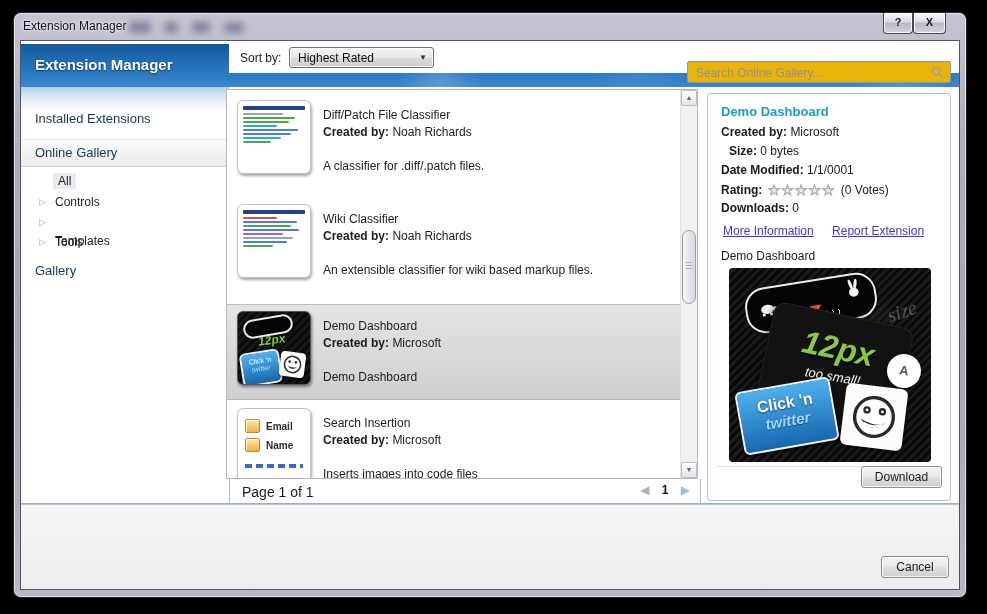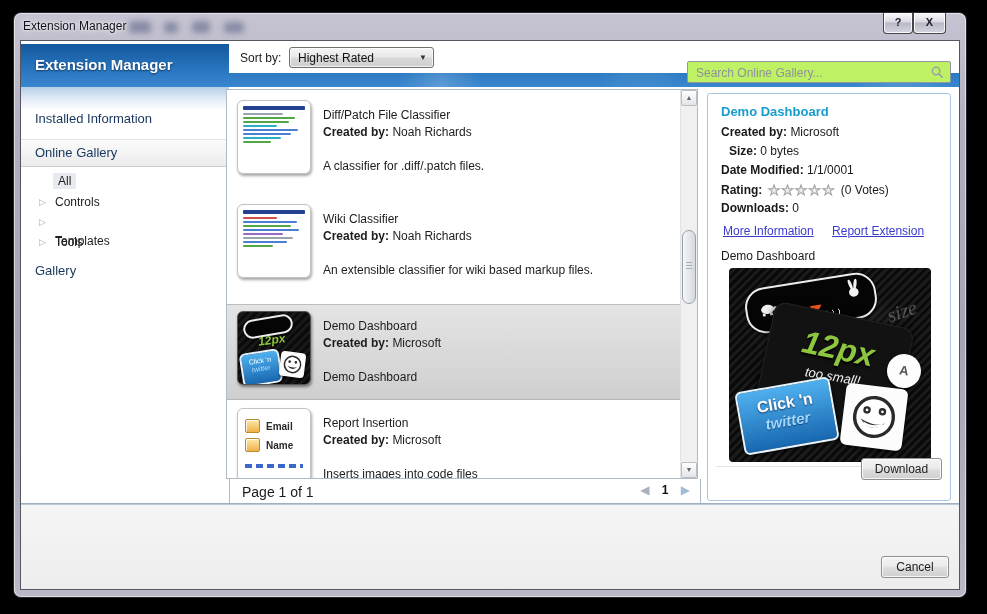--- a/index.html
+++ b/index.html
@@ -43,21 +43,21 @@
   .tree-lbl{position:absolute;left:34px;}
   
   .toolbar{position:absolute;left:208px;right:0;top:1px;height:31px;background:#fff;}
   .sort-label{position:absolute;left:11px;top:9px;font-size:12px;color:#1b1b1b;}
   .combo{position:absolute;left:60px;top:5px;width:145px;height:21px;border:1px solid #707070;border-radius:3px;
          background:linear-gradient(180deg,#f5f5f5,#e9e9e9 45%,#d8d8d8 55%,#cfcfcf);box-sizing:border-box;cursor:pointer;
          box-shadow:inset 0 0 0 1px rgba(255,255,255,.7);}
   .combo .val{position:absolute;left:8px;top:3px;font-size:12px;color:#111;}
   .combo .arr{position:absolute;right:6px;top:5px;font-size:8px;color:#333;}
   .search{position:absolute;left:666px;top:20px;width:264px;height:22px;border:1px solid #8e98a0;border-radius:2px;
-          background:#bef264;box-sizing:border-box;}
+          background:#eab308;box-sizing:border-box;}
   .search input{position:absolute;left:6px;top:2px;width:228px;height:16px;border:none;outline:none;
                 font-family:inherit;font-size:12px;color:#333;background:transparent;}
   .search input::placeholder{color:#8d9299;}
   .mag{position:absolute;right:5px;top:3px;width:15px;height:15px;cursor:pointer;}
   
   .listpane{position:absolute;left:205px;top:48px;width:472px;height:390px;border:1px solid #aebac4;
             box-sizing:border-box;background:#fff;overflow:hidden;}
   .items{position:absolute;left:0;top:0;right:16px;bottom:0;overflow:hidden;}
   .item{position:relative;cursor:pointer;}
   .it1{height:104px;margin-top:4px;}
@@ -147,21 +147,21 @@
             transform:rotate(8deg);box-shadow:0 2px 4px rgba(0,0,0,.6);text-align:center;line-height:34px;
             font-size:13px;font-weight:bold;color:#555;}
   .pv-blue{left:10px;top:116px;width:96px;height:64px;transform:rotate(-10deg);padding-top:8px;box-sizing:border-box;}
   .pv-click{font-size:16px;font-weight:bold;text-shadow:0 1px 2px rgba(0,0,40,.6);}
   .pv-tw{font-size:15px;font-weight:bold;font-style:italic;color:#9fd8ff;text-shadow:0 1px 1px rgba(0,0,40,.5);}
   .pv-smile{right:26px;top:118px;width:62px;height:62px;transform:rotate(7deg);border-radius:6px;}
   .panel-sep{position:absolute;left:8px;right:8px;bottom:33px;height:1px;background:#e2e2e2;}
   .win7-btn{border:1px solid #8e8f8f;border-radius:3px;box-sizing:border-box;cursor:pointer;
             background:linear-gradient(180deg,#f3f3f3,#ebebeb 45%,#dddddd 55%,#cfcfcf);
             box-shadow:inset 0 0 0 1px rgba(255,255,255,.8);font-size:12px;color:#1c1c1c;text-align:center;}
-  .dl-btn{position:absolute;right:8px;bottom:20px;width:81px;height:22px;line-height:20px;}
+  .dl-btn{position:absolute;right:8px;bottom:12px;width:81px;height:22px;line-height:20px;}
   
   .footer{position:absolute;left:0;right:0;top:464px;bottom:0;background:linear-gradient(180deg,#f5f5f5,#ededed);}
   .cancel-btn{position:absolute;right:10px;top:51px;width:68px;height:22px;line-height:20px;}
 </style>
 </head>
 <body>
 
 <div class="stage">
   <div class="win">
 
@@ -182,21 +182,21 @@
     </div>
 
     <div class="client">
 
       <div class="bluebar">
         <span class="brand">Extension Manager</span>
       </div>
       <div class="side-fade"></div>
 
       <div class="sidebar">
-        <div class="nav-item" style="top:24px;">Installed Information</div>
+        <div class="nav-item" style="top:24px;">Installed Extensions</div>
         <div class="nav-online-row">
           <span class="lbl">Online Gallery</span>
         </div>
         <div class="tree-item tree-all">All</div>
         <div>
           <span class="expander" style="top:110px;">▷</span>
           <span class="tree-item tree-lbl" style="top:108px;">Controls</span>
         </div>
         <div>
           <span class="expander" style="top:130px;">▷</span>
@@ -298,21 +298,21 @@
                   <span class="mico"></span>
                 <span class="mtxt">Email</span>
                 </div>
               <div class="mrow">
                   <span class="mico"></span>
                 <span class="mtxt">Name</span>
                 </div>
               <div class="mdash"></div>
             </div>
             <div class="meta">
-              <div class="ti">Report Insertion</div>
+              <div class="ti">Search Insertion</div>
               <div class="by"><b>Created by:</b>
                 <span>Microsoft</span></div>
               <div class="de">Inserts images into code files</div>
             </div>
           </div>
         </div>
 
         <div class="vscroll">
           <div class="sb-btn sb-up">
             <span>▲</span></div>

